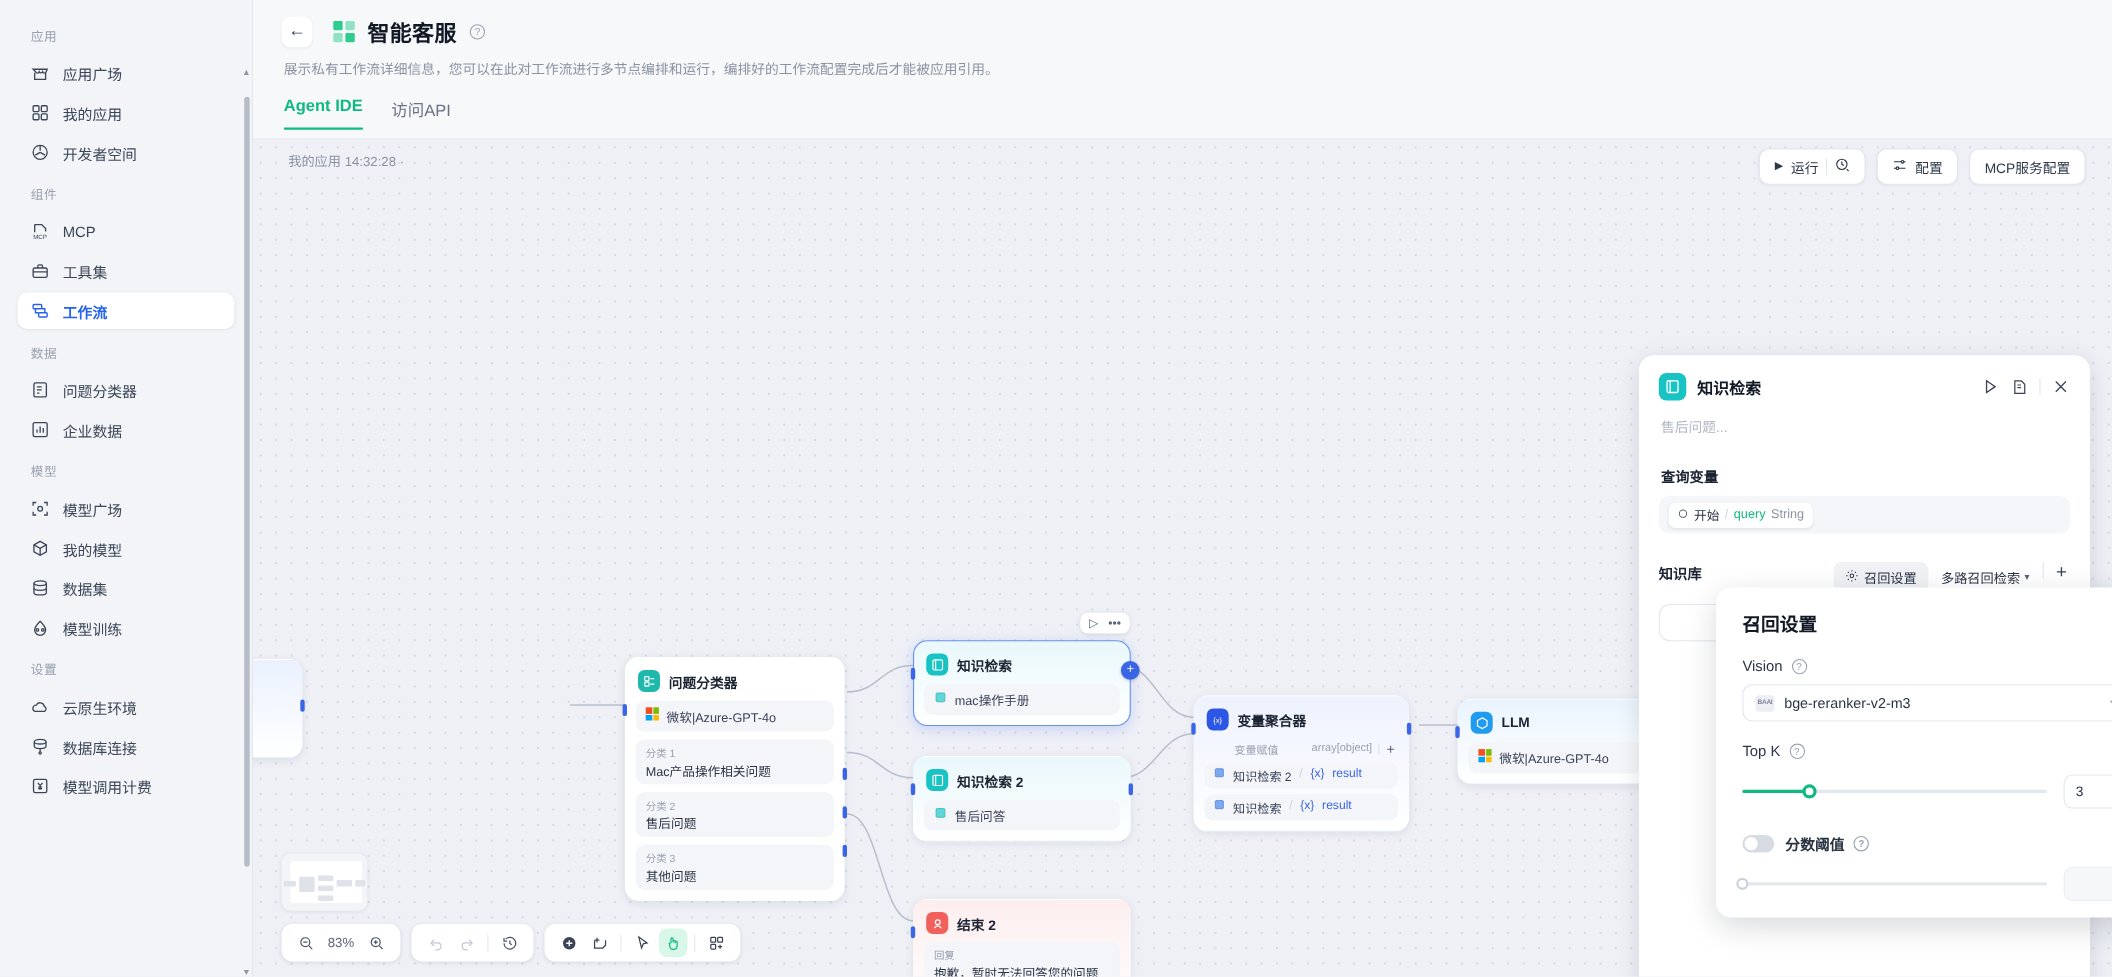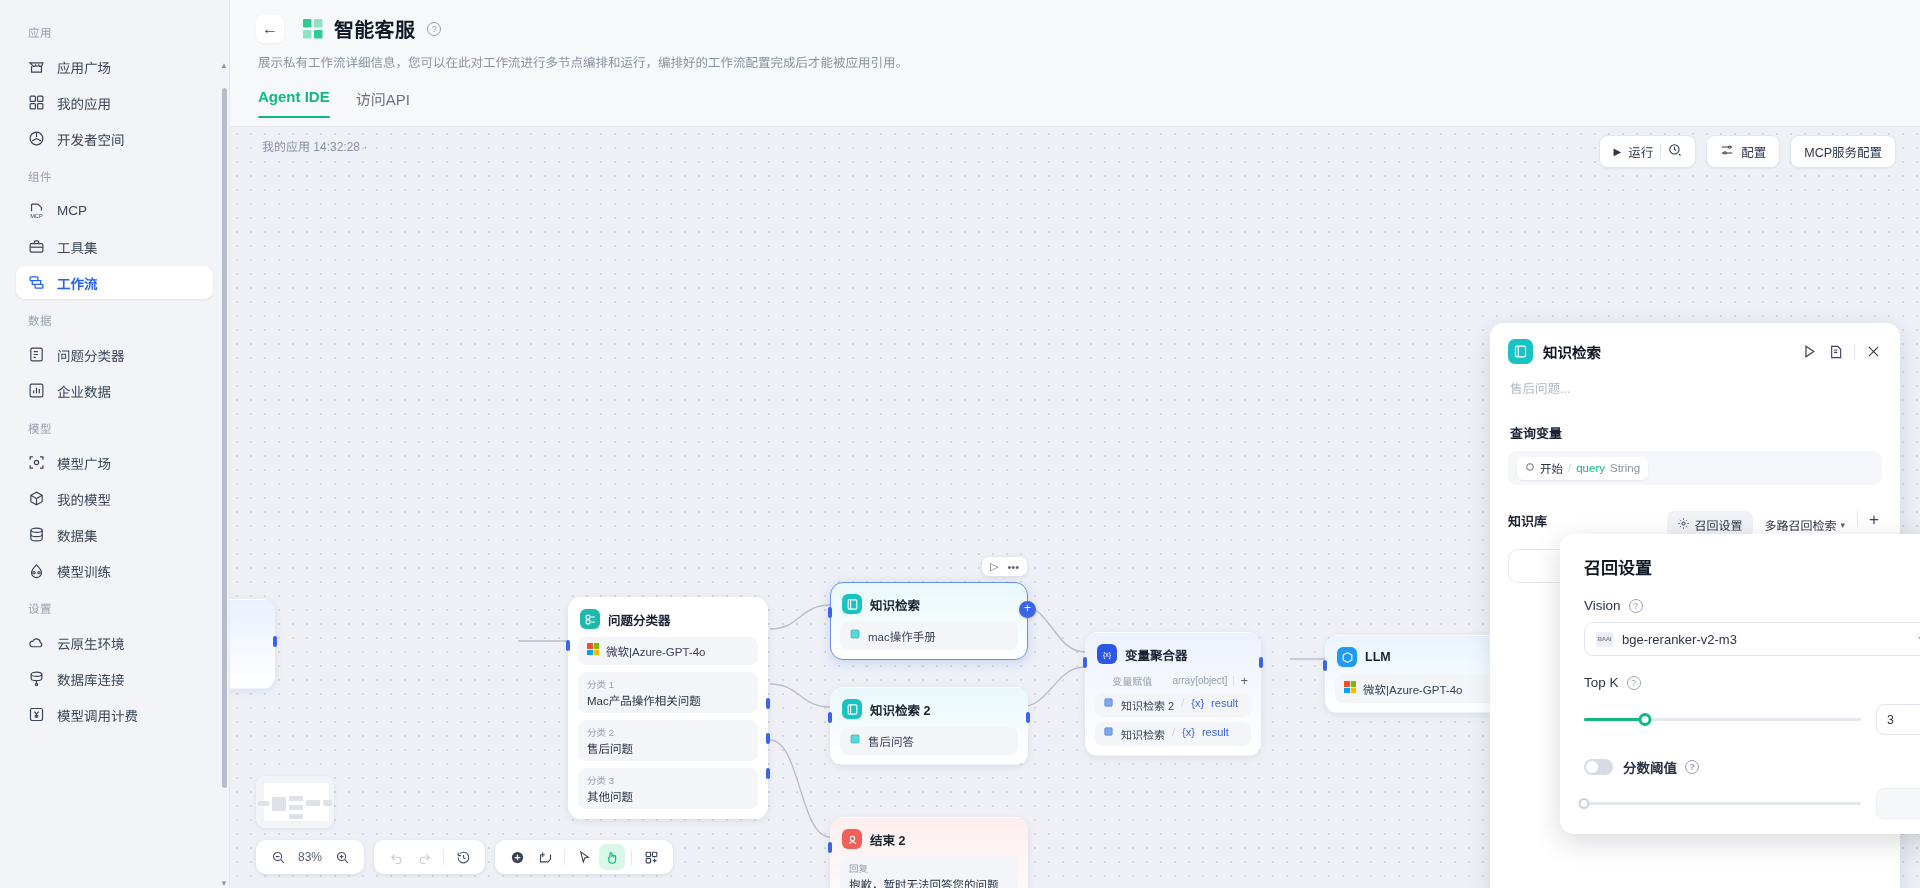--- a/index.html
+++ b/index.html
@@ -587,21 +587,21 @@
               </svg>
           </div>
           <div class="node-title">结束 2</div>
         </div>
         <div class="node-sub">
           <div class="node-sub-label">回复</div>
           <div class="node-sub-val">抱歉，暂时无法回答您的问题哦~</div>
         </div>
       </div>
 
-      <div class="node" style="left:855px; top:505px; width:176px; background:linear-gradient(180deg,#eef2fe,#ffffff);">
+      <div class="node" style="left:855px; top:505px; width:196px; background:linear-gradient(180deg,#eef2fe,#ffffff);">
         <span class="port l" style="top:24px;"></span>
         <span class="port r" style="top:24px;"></span>
         <div class="node-head">
           <div class="node-icon" style="background:#2c57e6;">
             <svg viewBox="0 0 24 24" width="14" height="14">
                 <text x="12" y="17" text-anchor="middle" font-size="12" fill="#fff" font-family="sans-serif">{x}</text>
               </svg>
           </div>
           <div class="node-title">变量聚合器</div>
         </div>

